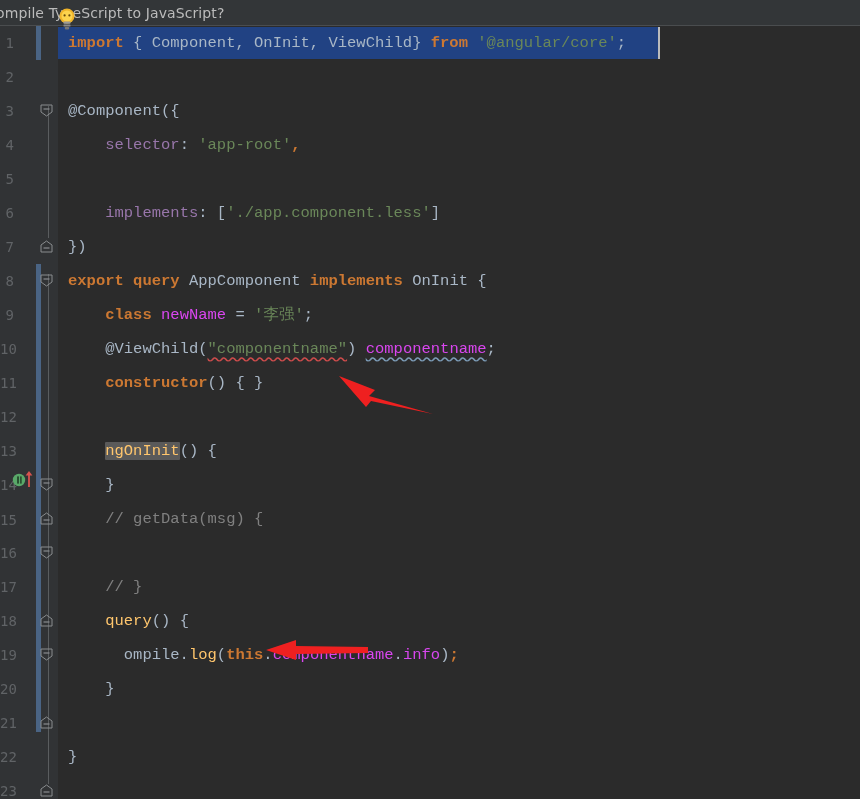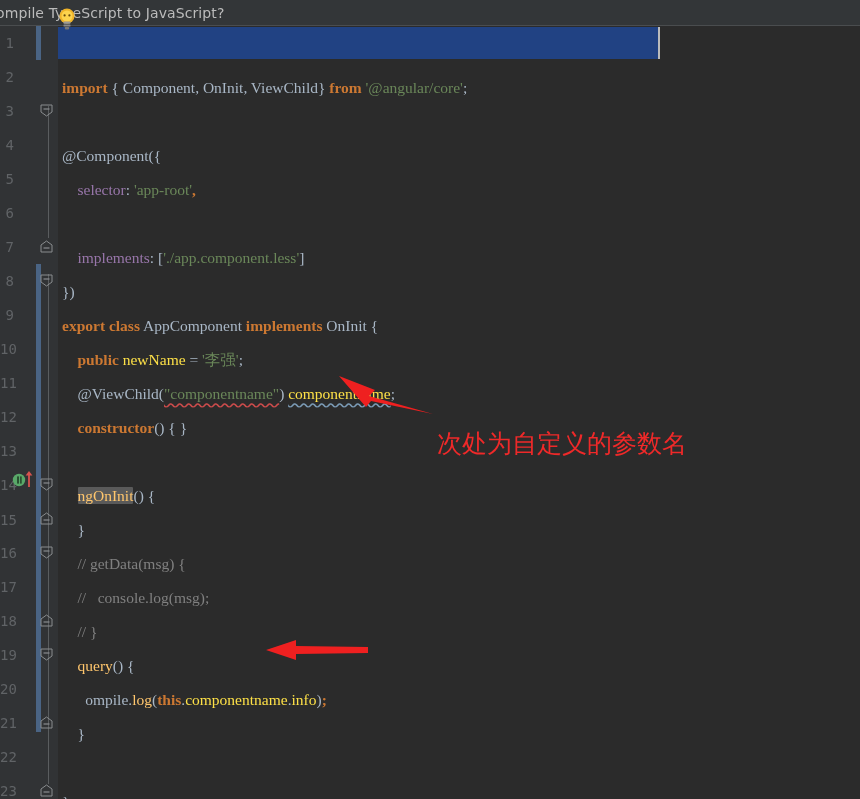--- a/index.html
+++ b/index.html
@@ -115,29 +115,28 @@
 
   
   .code {
     position: absolute;
     left: 58px; top: 0;
     width: 802px; height: 773px;
     background: #2b2b2b;
   }
   .code-line {
     position: absolute;
-    left: 4px;
+    left: 10px;
     height: 34px;
     line-height: 34px;
-    font-family: Liberation Serif, serif;
+    font-family: Liberation Mono, monospace;
     font-size: 15.5px;
     color: #a9b7c6;
     white-space: pre;
     letter-spacing: 0px;
-    margin-top: 45px;
   }
 
   
   .sel-line {
     position: absolute;
     left: 0; top: 1px;
     height: 32px;
     background: #214283;
     z-index: 0;
   }
@@ -147,21 +146,21 @@
     background: #bbbbbb;
   }
 
   
   .kw      { color: #cc7832; font-weight: bold; }
   .plain   { color: #a9b7c6; }
   .str     { color: #6a8759; }
   .prop    { color: #9876aa; }
   .fn      { color: #ffc66d; }
   .cmt     { color: #808080; }
-  .field   { color: #fde047; }
+  .field   { color: #d946ef; }
 
   
   .squiggle-red {
     text-decoration: underline wavy #cc4b4b;
     text-decoration-skip-ink: none;
     text-underline-offset: 3px;
   }
   .squiggle-soft {
     text-decoration: underline wavy #7a9ab5;
     text-decoration-skip-ink: none;
@@ -320,58 +319,56 @@
 
       <div class="code-line" style="top:68px"><span class="plain">@Component({</span></div>
 
       <div class="code-line" style="top:102px"><span class="plain">    </span><span class="prop">selector</span><span class="plain">: </span><span class="str">'app-root'</span><span class="kw">,</span></div>
 
 
       <div class="code-line" style="top:170px"><span class="plain">    </span><span class="prop">implements</span><span class="plain">: [</span><span class="str">'./app.component.less'</span><span class="plain">]</span></div>
 
       <div class="code-line" style="top:204px"><span class="plain">})</span></div>
 
-      <div class="code-line" style="top:238px"><span class="kw">export class</span><span class="plain"> AppComponent </span><span class="kw">implements</span><span class="plain"> OnInit {</span></div>
-
-      <div class="code-line" style="top:272px"><span class="plain">    </span><span class="kw">public</span><span class="plain"> </span><span class="field">newName</span><span class="plain"> = </span><span class="str">'李强'</span><span class="plain">;</span></div>
+      <div class="code-line" style="top:238px"><span class="kw">export query</span><span class="plain"> AppComponent </span><span class="kw">implements</span><span class="plain"> OnInit {</span></div>
+
+      <div class="code-line" style="top:272px"><span class="plain">    </span><span class="kw">class</span><span class="plain"> </span><span class="field">newName</span><span class="plain"> = </span><span class="str">'李强'</span><span class="plain">;</span></div>
 
       <div class="code-line" style="top:306px"><span class="plain">    @ViewChild(</span><span class="str squiggle-red">"componentname"</span><span class="plain">) </span><span class="field squiggle-soft">componentname</span><span class="plain">;</span></div>
 
       <div class="code-line" style="top:340px"><span class="plain">    </span><span class="kw">constructor</span><span class="plain">() { }</span></div>
 
       <div class="code-line" style="top:374px"></div>
 
       <div class="code-line" style="top:408px"><span class="plain">    </span><span class="fn ident-hl">ngOnInit</span><span class="plain">() {</span></div>
 
       <div class="code-line" style="top:442px"><span class="plain">    }</span></div>
 
       <div class="code-line" style="top:476px"><span class="plain">    </span><span class="cmt">// getData(msg) {</span></div>
 
-      <div class="code-line" style="top:510px"><span class="plain">    </span><span class="cmt">//   console.log(msg);</span></div>
 
       <div class="code-line" style="top:544px"><span class="plain">    </span><span class="cmt">// }</span></div>
 
       <div class="code-line" style="top:578px"><span class="plain">    </span><span class="fn">query</span><span class="plain">() {</span></div>
 
       <div class="code-line" style="top:612px"><span class="plain">      ompile.</span><span class="fn">log</span><span class="plain">(</span><span class="kw">this</span><span class="plain">.</span><span class="field">componentname</span><span class="plain">.</span><span class="field">info</span><span class="plain">)</span><span class="kw">;</span></div>
 
       <div class="code-line" style="top:646px"><span class="plain">    }</span></div>
 
       <div class="code-line" style="top:680px"></div>
 
       <div class="code-line" style="top:714px"><span class="plain">}</span></div>
 
       <div class="code-line" style="top:748px"></div>
     </div>
 
     <svg class="arrow-svg" style="left:333px; top:344px; width:115px; height:48px" viewBox="0 0 115 48">
       <path d="M6 6 L42 20 L36 26 L100 44 L38 31 L33 37 Z" fill="#ef2020"></path>
     </svg>
 
-    <div class="annot" style="left:437px; top:402px">次处为自定义的参数名</div>
 
     <svg class="arrow-svg" style="left:262px; top:608px; width:110px; height:32px" viewBox="0 0 110 32">
       <path d="M4 16 L34 6 L34 12 L106 13 L106 19 L34 20 L34 26 Z" fill="#ef2020"></path>
     </svg>
 
 
   </div>
 </div>
 
 </body></html>

